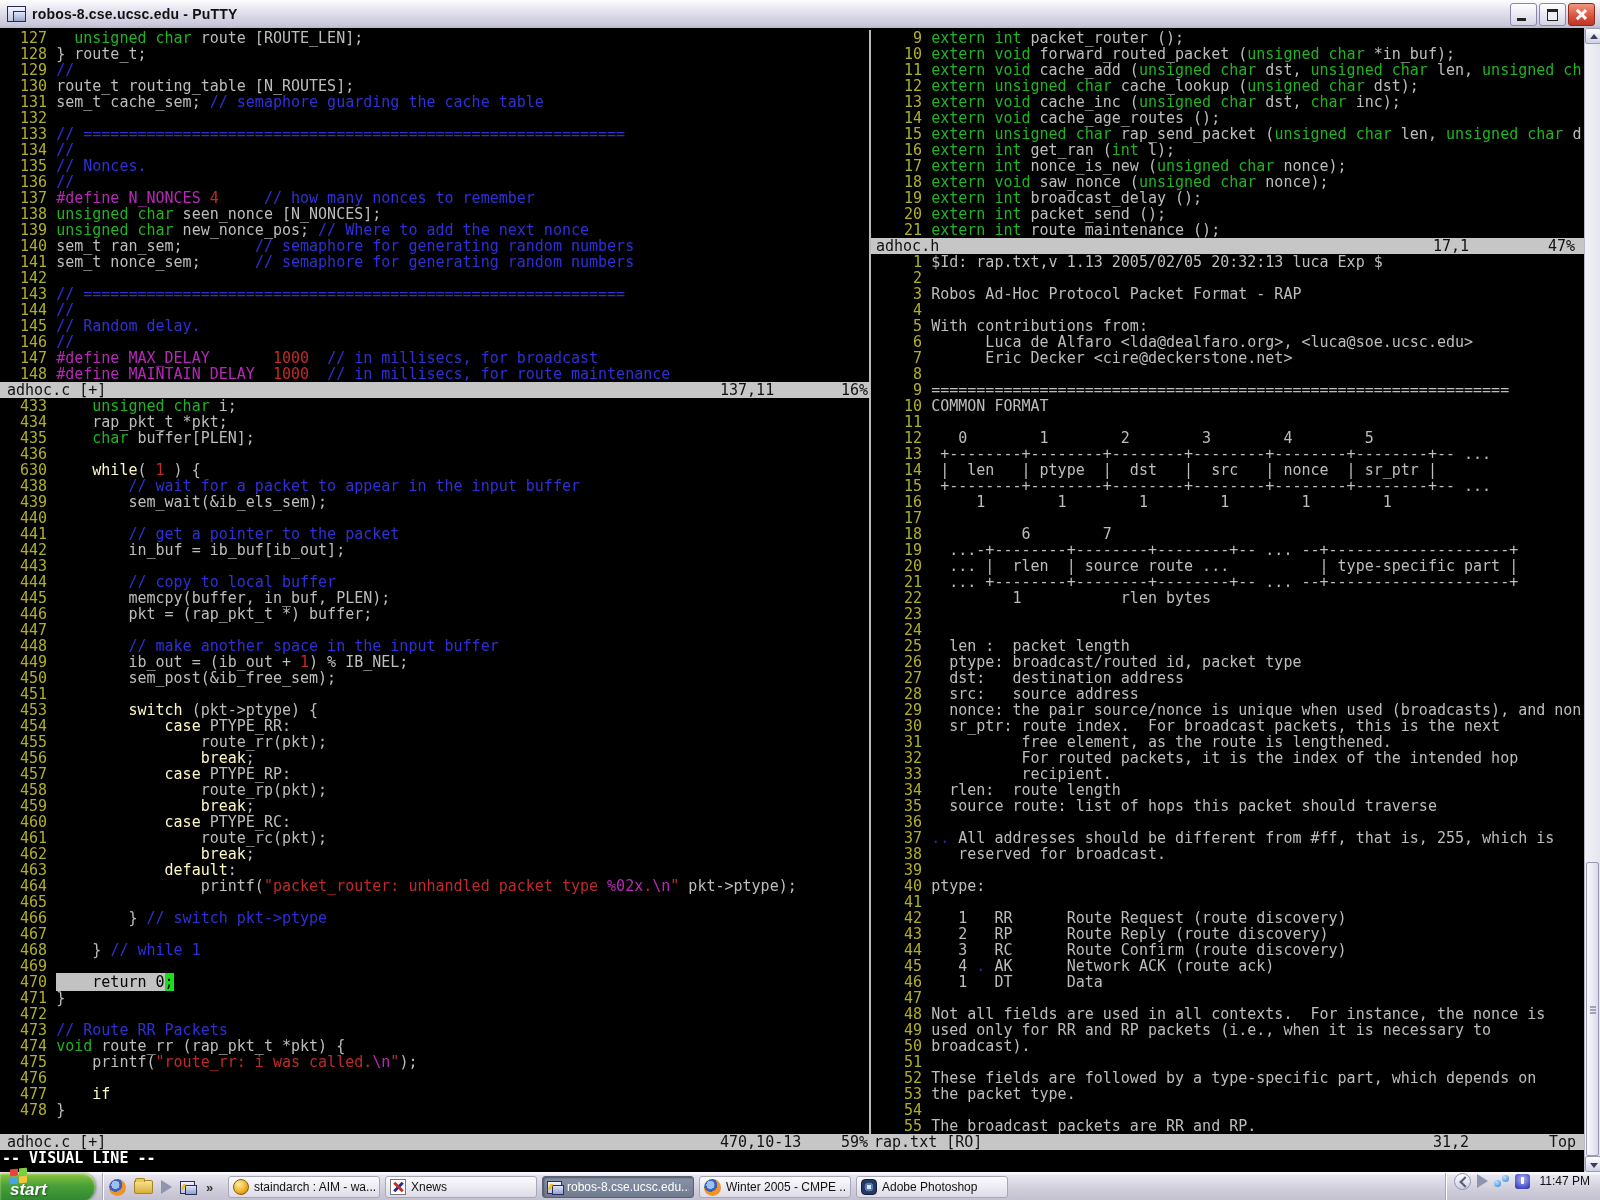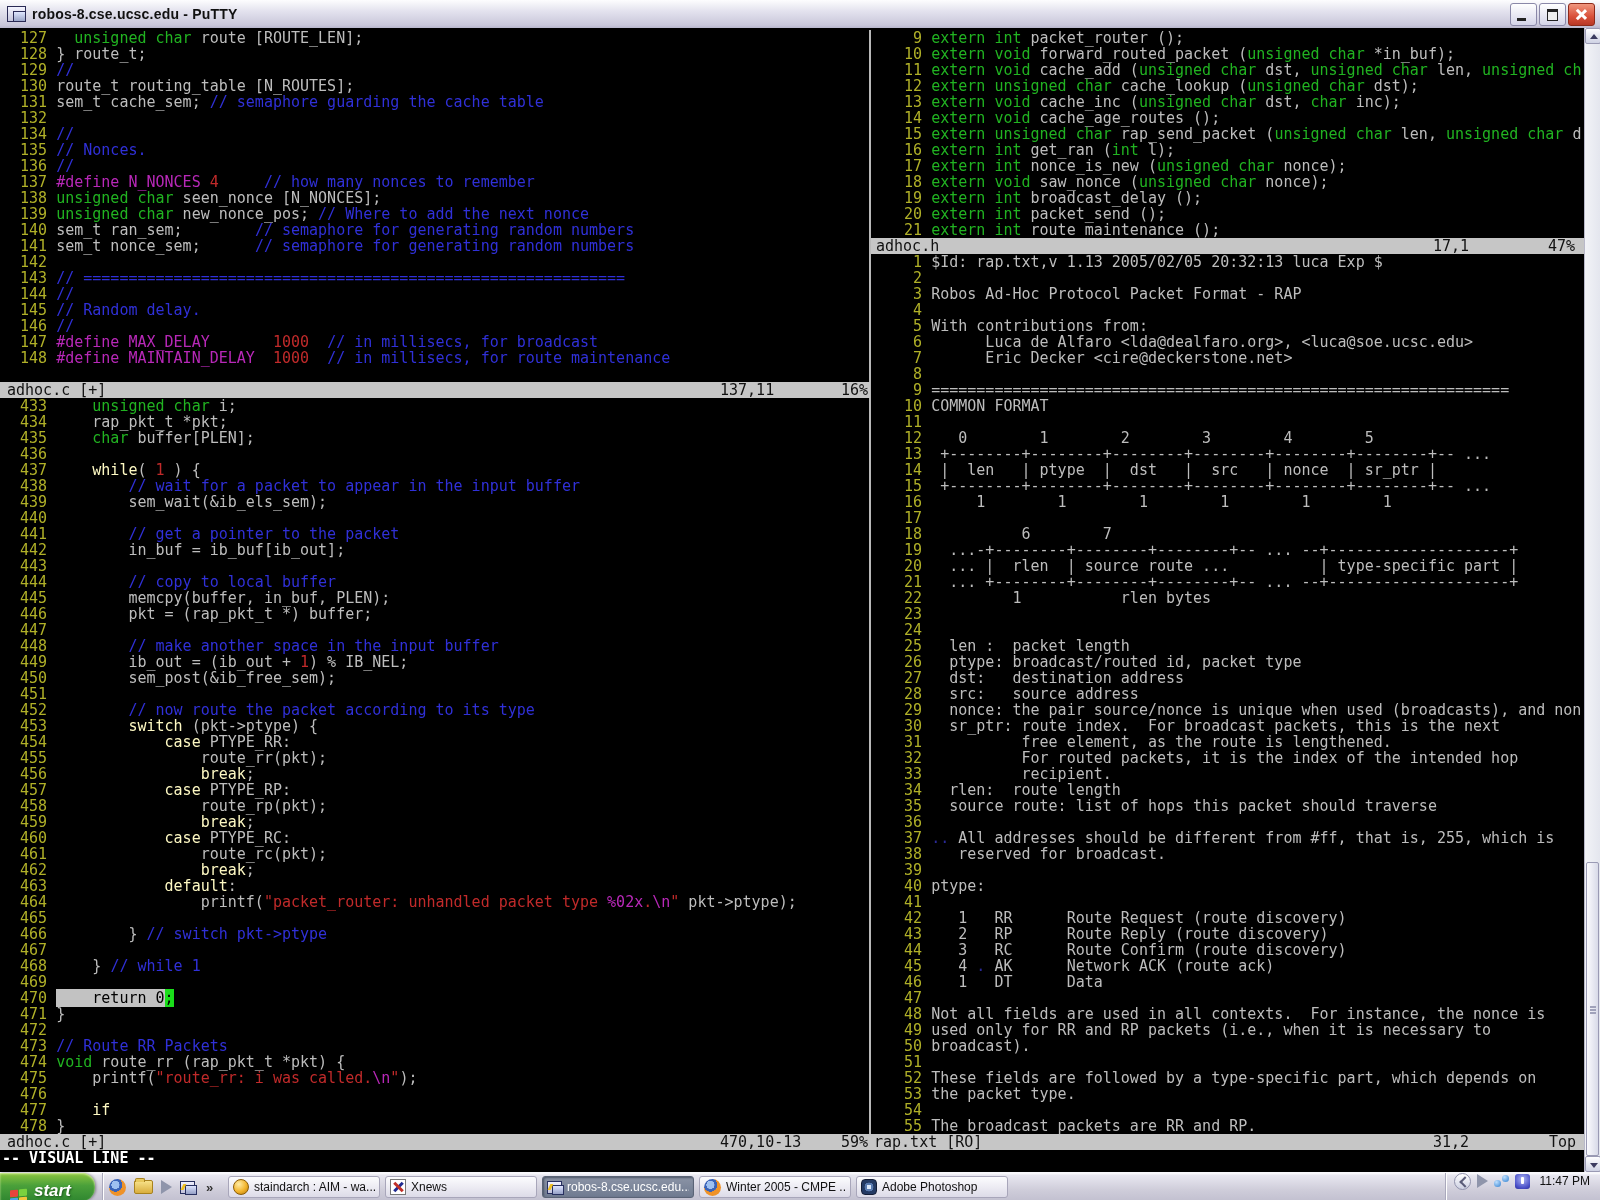--- a/index.html
+++ b/index.html
@@ -61,21 +61,21 @@
   .sb-up .sb-arrow{top:5px;border-bottom:5px solid #3c3c60;}
   .sb-down .sb-arrow{top:6px;border-top:5px solid #3c3c60;}
   .sb-thumb{position:absolute;left:1px;top:834px;width:13px;height:294px;border:1px solid #9a9ab4;border-radius:2px;
     background:linear-gradient(90deg,#fbfbfe,#d8dae8);box-sizing:border-box;cursor:pointer;}
   .sb-grip{position:absolute;left:3px;top:50%;width:6px;height:1.5px;background:#a0a2ba;box-shadow:0 3px 0 #a0a2ba,0 -3px 0 #a0a2ba;}
   
   .taskbar{position:absolute;left:0;top:1172px;width:1600px;height:28px;
     background:linear-gradient(#fdfdff,#e8e7f0 8%,#cfcdda 60%,#c2c0d0);border-top:1px solid #f8f8fc;}
   .startbtn{position:absolute;left:0;top:0;width:95px;height:28px;border-radius:0 13px 13px 0;
     background:linear-gradient(#8dc63f,#4aa03a 45%,#2f8630);box-shadow:inset 0 1px 2px #d6f0a0, 1px 0 3px rgba(0,0,0,.4);
-    display:flex;align-items:flex-end;cursor:pointer;}
+    display:flex;align-items:flex-start;cursor:pointer;flex-direction:column;}
   .start-flag{display:inline-block;width:8px;height:7px;margin:0 6px 0 10px;background:#e6443c;border-radius:1px;
     box-shadow:9px 0 0 #7ad13e,0 8px 0 #4aa3e8,9px 8px 0 #f2c53c;transform:skewY(-6deg);position:relative;top:-4px;}
   .start-label{color:#fff;font-weight:bold;font-style:italic;font-size:17px;text-shadow:1px 1px 2px #1c5a1c;margin-left:10px;}
   .quicklaunch{position:absolute;left:102px;top:0;height:28px;display:flex;align-items:center;gap:8px;padding-left:6px;
     border-left:1px solid #aaa9bc;box-shadow:inset 1px 0 0 #fff;}
   .ql-chevron{color:#333;font-weight:bold;font-size:13px;cursor:pointer;padding:0 3px;}
   .taskbtns{position:absolute;left:228px;top:3px;height:22px;display:flex;gap:5px;}
   .taskbtn{width:152px;height:22px;border-radius:3px;border:1px solid #a8a6ba;display:flex;align-items:center;gap:5px;
     background:linear-gradient(#fcfcfe,#dddbe8);padding:0 4px;box-sizing:border-box;cursor:pointer;overflow:hidden;}
   .taskbtn .tlabel{font-size:12px;color:#111;white-space:nowrap;overflow:hidden;}
@@ -133,20 +133,21 @@
   </div>
 
   <div class="terminal">
     <div id="pane-tl" class="pane">
         <div class="crow"><span class="ln">  127 </span><span class="c-n">  </span><span class="c-k">unsigned char</span><span class="c-n"> route [ROUTE_LEN];</span></div>
         <div class="crow"><span class="ln">  128 </span><span class="c-n">} route_t;</span></div>
         <div class="crow"><span class="ln">  129 </span><span class="c-c">//</span></div>
         <div class="crow"><span class="ln">  130 </span><span class="c-n">route_t routing_table [N_ROUTES];</span></div>
         <div class="crow"><span class="ln">  131 </span><span class="c-n">sem_t cache_sem; </span><span class="c-c">// semaphore guarding the cache table</span></div>
         <div class="crow"><span class="ln">  132 </span></div>
+        <div class="crow"><span class="ln">  133 </span><span class="c-c">// ============================================================</span></div>
         <div class="crow"><span class="ln">  134 </span><span class="c-c">//</span></div>
         <div class="crow"><span class="ln">  135 </span><span class="c-c">// Nonces.</span></div>
         <div class="crow"><span class="ln">  136 </span><span class="c-c">//</span></div>
         <div class="crow"><span class="ln">  137 </span><span class="c-p">#define N_NONCES</span><span class="c-n"> </span><span class="c-r">4</span><span class="c-n">     </span><span class="c-c">// how many nonces to remember</span></div>
         <div class="crow"><span class="ln">  138 </span><span class="c-k">unsigned char</span><span class="c-n"> seen_nonce [N_NONCES];</span></div>
         <div class="crow"><span class="ln">  139 </span><span class="c-k">unsigned char</span><span class="c-n"> new_nonce_pos; </span><span class="c-c">// Where to add the next nonce</span></div>
         <div class="crow"><span class="ln">  140 </span><span class="c-n">sem_t ran_sem;        </span><span class="c-c">// semaphore for generating random numbers</span></div>
         <div class="crow"><span class="ln">  141 </span><span class="c-n">sem_t nonce_sem;      </span><span class="c-c">// semaphore for generating random numbers</span></div>
         <div class="crow"><span class="ln">  142 </span></div>
         <div class="crow"><span class="ln">  143 </span><span class="c-c">// ============================================================</span></div>
@@ -154,36 +155,35 @@
         <div class="crow"><span class="ln">  145 </span><span class="c-c">// Random delay.</span></div>
         <div class="crow"><span class="ln">  146 </span><span class="c-c">//</span></div>
         <div class="crow"><span class="ln">  147 </span><span class="c-p">#define MAX_DELAY</span><span class="c-n">       </span><span class="c-r">1000</span><span class="c-n">  </span><span class="c-c">// in millisecs, for broadcast</span></div>
         <div class="crow"><span class="ln">  148 </span><span class="c-p">#define MAINTAIN_DELAY</span><span class="c-n">  </span><span class="c-r">1000</span><span class="c-n">  </span><span class="c-c">// in millisecs, for route maintenance</span></div>
       </div>
     <div id="pane-bl" class="pane">
         <div class="crow"><span class="ln">  433 </span><span class="c-n">    </span><span class="c-k">unsigned char</span><span class="c-n"> i;</span></div>
         <div class="crow"><span class="ln">  434 </span><span class="c-n">    rap_pkt_t *pkt;</span></div>
         <div class="crow"><span class="ln">  435 </span><span class="c-n">    </span><span class="c-k">char</span><span class="c-n"> buffer[PLEN];</span></div>
         <div class="crow"><span class="ln">  436 </span></div>
-        <div class="crow"><span class="ln">  437 </span><span class="c-n">    </span><span class="c-s">while</span><span class="c-n">( </span><span class="c-r">1</span><span class="c-n"> ) {</span></div>
+        <div class="crow"><span class="ln">  630 </span><span class="c-n">    </span><span class="c-s">while</span><span class="c-n">( </span><span class="c-r">1</span><span class="c-n"> ) {</span></div>
         <div class="crow"><span class="ln">  438 </span><span class="c-n">        </span><span class="c-c">// wait for a packet to appear in the input buffer</span></div>
         <div class="crow"><span class="ln">  439 </span><span class="c-n">        sem_wait(&amp;ib_els_sem);</span></div>
         <div class="crow"><span class="ln">  440 </span></div>
         <div class="crow"><span class="ln">  441 </span><span class="c-n">        </span><span class="c-c">// get a pointer to the packet</span></div>
         <div class="crow"><span class="ln">  442 </span><span class="c-n">        in_buf = ib_buf[ib_out];</span></div>
         <div class="crow"><span class="ln">  443 </span></div>
         <div class="crow"><span class="ln">  444 </span><span class="c-n">        </span><span class="c-c">// copy to local buffer</span></div>
         <div class="crow"><span class="ln">  445 </span><span class="c-n">        memcpy(buffer, in_buf, PLEN);</span></div>
         <div class="crow"><span class="ln">  446 </span><span class="c-n">        pkt = (rap_pkt_t *) buffer;</span></div>
         <div class="crow"><span class="ln">  447 </span></div>
         <div class="crow"><span class="ln">  448 </span><span class="c-n">        </span><span class="c-c">// make another space in the input buffer</span></div>
         <div class="crow"><span class="ln">  449 </span><span class="c-n">        ib_out = (ib_out + </span><span class="c-r">1</span><span class="c-n">) % IB_NEL;</span></div>
         <div class="crow"><span class="ln">  450 </span><span class="c-n">        sem_post(&amp;ib_free_sem);</span></div>
         <div class="crow"><span class="ln">  451 </span></div>
-        <div class="crow"><span class="ln">  452 </span><span class="c-n">        </span><span class="c-c">// now route the packet according to its type</span></div>
         <div class="crow"><span class="ln">  453 </span><span class="c-n">        </span><span class="c-s">switch</span><span class="c-n"> (pkt-&gt;ptype) {</span></div>
         <div class="crow"><span class="ln">  454 </span><span class="c-n">            </span><span class="c-s">case</span><span class="c-n"> PTYPE_RR:</span></div>
         <div class="crow"><span class="ln">  455 </span><span class="c-n">                route_rr(pkt);</span></div>
         <div class="crow"><span class="ln">  456 </span><span class="c-n">                </span><span class="c-s">break</span><span class="c-n">;</span></div>
         <div class="crow"><span class="ln">  457 </span><span class="c-n">            </span><span class="c-s">case</span><span class="c-n"> PTYPE_RP:</span></div>
         <div class="crow"><span class="ln">  458 </span><span class="c-n">                route_rp(pkt);</span></div>
         <div class="crow"><span class="ln">  459 </span><span class="c-n">                </span><span class="c-s">break</span><span class="c-n">;</span></div>
         <div class="crow"><span class="ln">  460 </span><span class="c-n">            </span><span class="c-s">case</span><span class="c-n"> PTYPE_RC:</span></div>
         <div class="crow"><span class="ln">  461 </span><span class="c-n">                route_rc(pkt);</span></div>
         <div class="crow"><span class="ln">  462 </span><span class="c-n">                </span><span class="c-s">break</span><span class="c-n">;</span></div>

